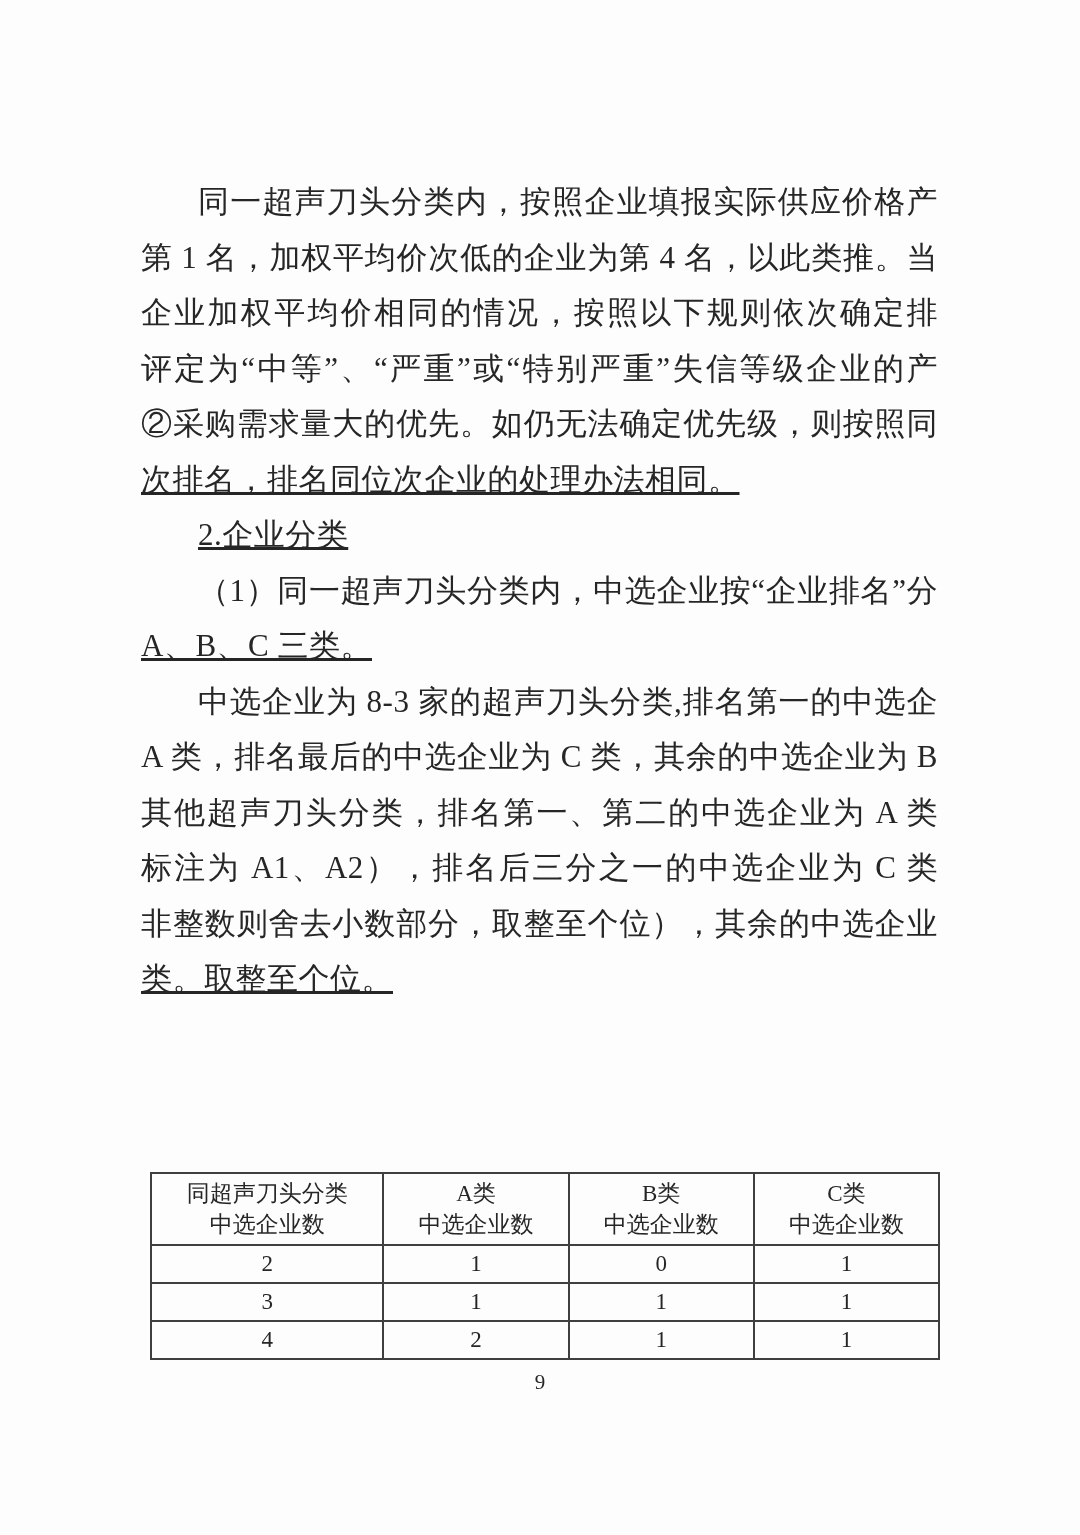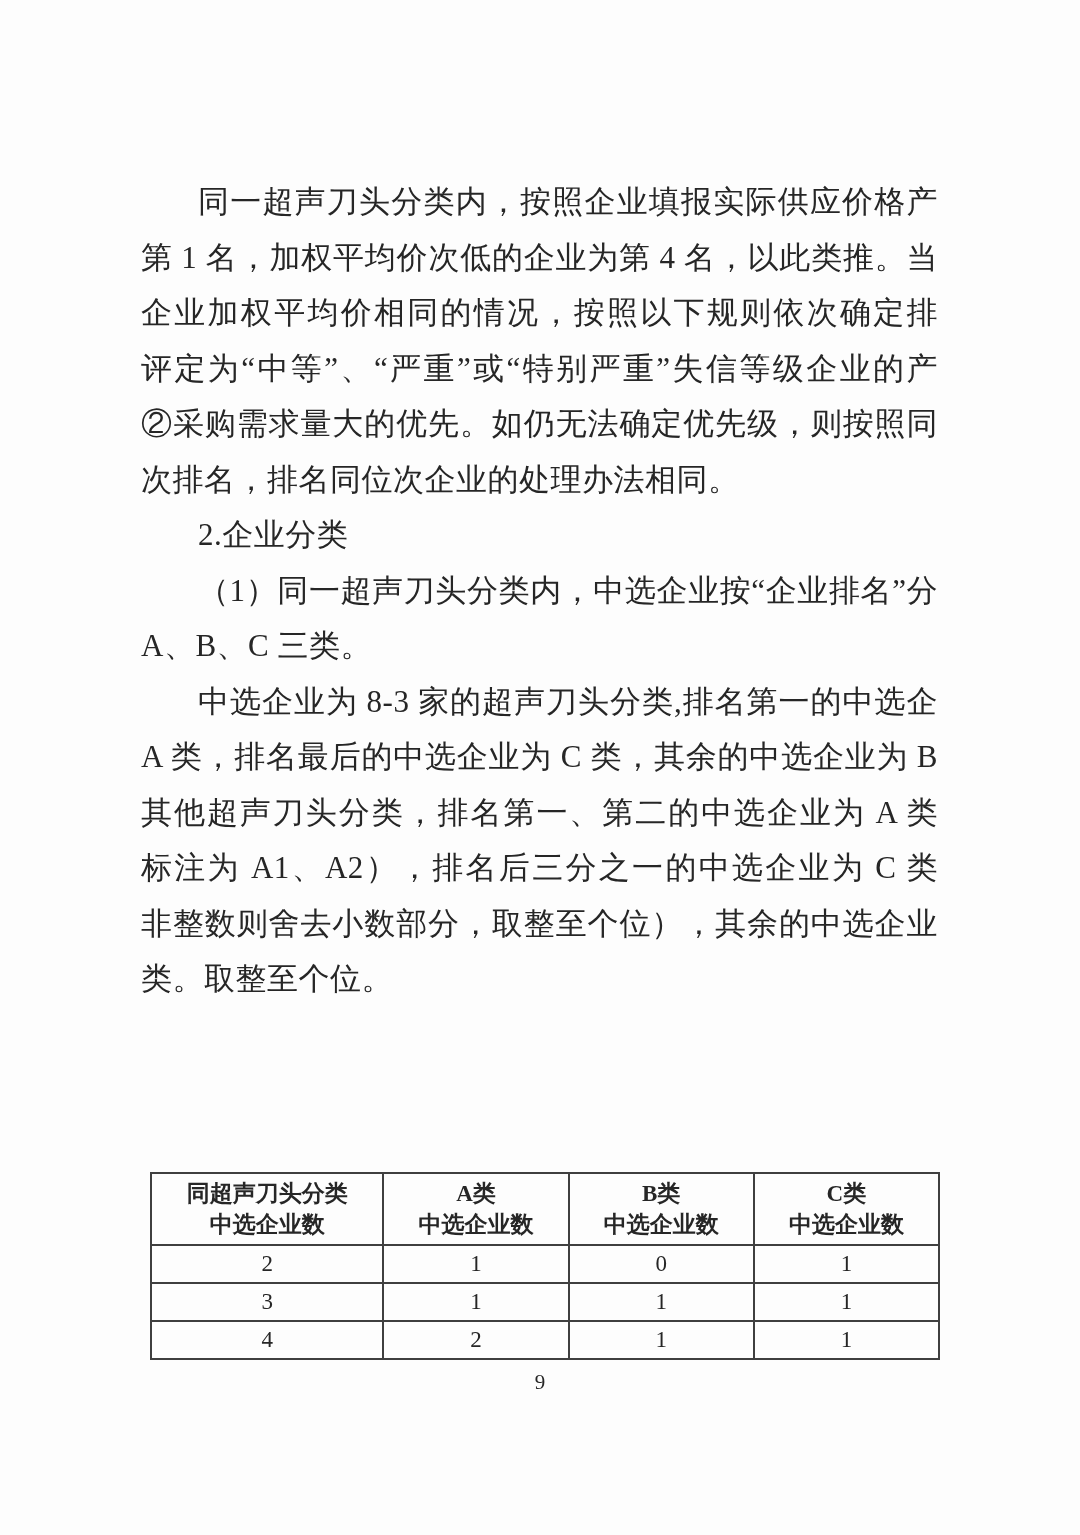--- a/index.html
+++ b/index.html
@@ -30,20 +30,21 @@
     line-height: 55.5px;
     text-align: justify;
     text-align-last: justify;
     text-justify: inter-character;
     letter-spacing: 0.5px;
     overflow: hidden;
   }
   .line.last {
     text-align: left;
     text-align-last: auto;
+    text-decoration: underline;
   }
   .line.indent { text-indent: 57px; }
 
   .cls-table {
     position: absolute;
     left: 150px;
     top: 1172px;
     width: 790px;
     border-collapse: collapse;
     table-layout: fixed;
@@ -51,21 +52,21 @@
     color: var(--ink, #262626);
   }
   .cls-table col.c1 { width: 29.5%; }
   .cls-table col.cx { width: 23.5%; }
   .cls-table th, .cls-table td {
     border: 2px solid var(--table-border, #3f3f3f);
     padding: 0;
   }
   .cls-table thead th {
     font-size: 23px;
-    font-weight: 700;
+    font-weight: 400;
     padding: 4px 0;
   }
   .cls-table thead th div { line-height: 31px; }
   .cls-table tbody td {
     font-size: 23px;
     font-weight: 400;
     height: 36px;
     line-height: 36px;
   }
 

